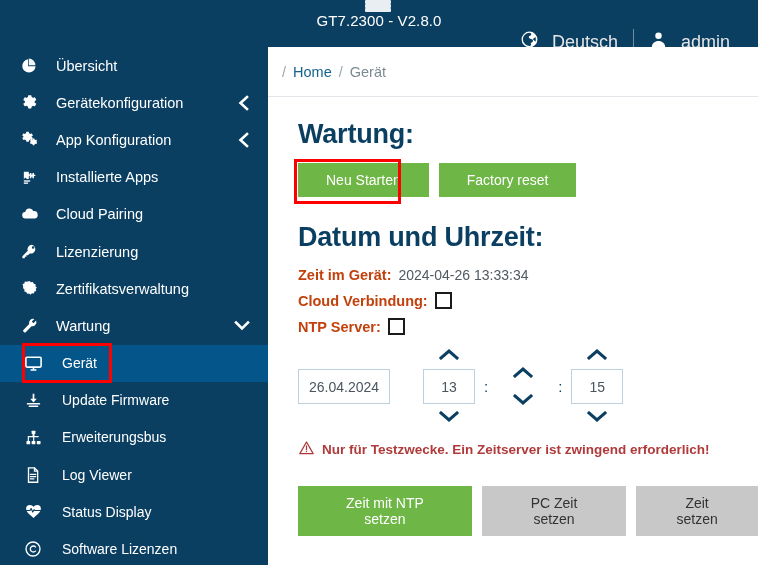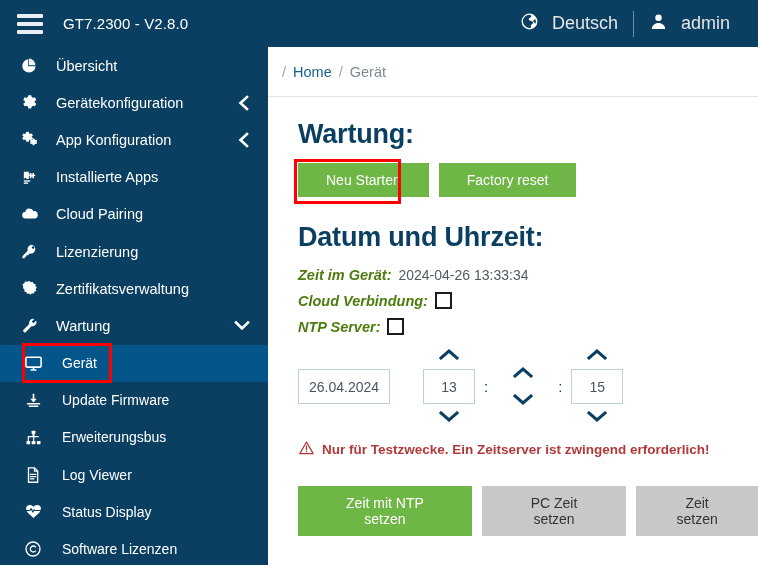--- a/index.html
+++ b/index.html
@@ -17,20 +17,21 @@
     background: #ffffff;
   }
 
   
   .topbar {
     position: absolute; top: 0; left: 0;
     width: 758px; height: 47px;
     background: #0a3f62;
     display: flex; align-items: center;
     color: #ffffff;
+    flex-direction: column;
   }
   .hamburger {
     width: 26px; height: 20px;
     margin-left: 17px; margin-right: 20px;
     display: flex; flex-direction: column; justify-content: space-between;
     cursor: pointer;
   }
   .hamburger span {
     display: block; height: 4px; width: 100%;
     background: #e9eef2; border-radius: 1px;
@@ -131,21 +132,21 @@
   }
   .btn-green { background: #6eb746; }
   .btn-grey { background: #c8c8c8; color: #333333; }
   .btn-row { display: flex; align-items: flex-start; gap: 10px; position: relative; }
 
   .kv {
     display: flex; align-items: center;
     margin-bottom: 9px;
     font-size: 14.5px;
   }
-  .kv .k { font-weight: bold; color: #4d7c0f; margin-right: 7px; font-style: italic; }
+  .kv .k { font-weight: bold; color: #c2410c; margin-right: 7px; }
   .kv .v { color: #505a61; font-size: 14px; }
   .cbx {
     width: 17px; height: 17px;
     border: 2px solid #1b1b1b;
     background: #ffffff;
     display: inline-block;
     cursor: pointer;
   }
 
   

